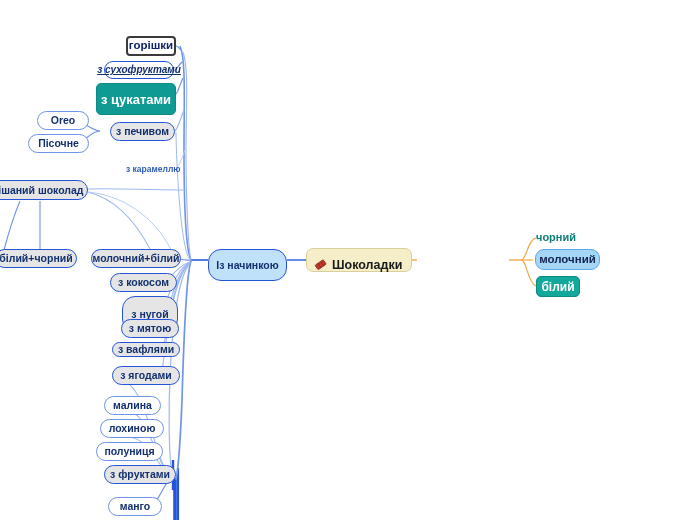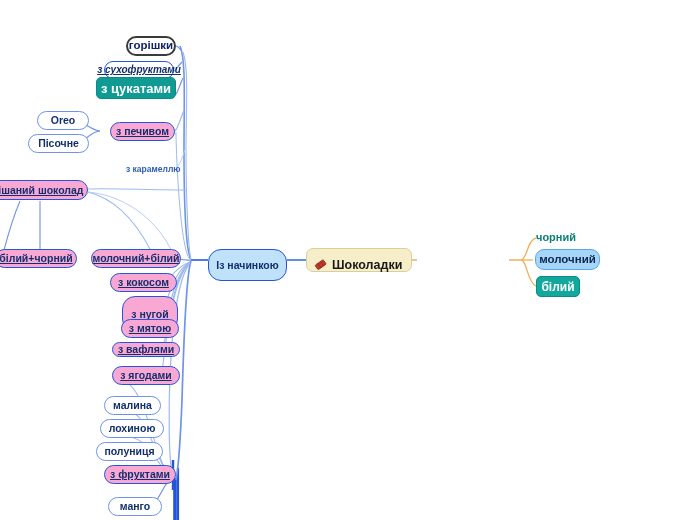--- a/index.html
+++ b/index.html
@@ -47,27 +47,26 @@
   }
   .n-gray {
     background: #ffffff;
     border: 1px solid #9a9a9a;
     border-radius: 13px;
     color: #2b2b2b;
     font-size: 11.5px;
     font-weight: normal;
   }
   .n-blue-pill {
-    background: #f9a8d4;
+    background: #e5e5e5;
     border: 1.6px solid #2554d8;
     border-radius: 13px;
     color: #13306e;
     font-size: 10.5px;
     font-weight: bold;
-    text-decoration: underline;
   }
   .n-blue-pill-lite {
     background: #ffffff;
     border: 1.4px solid #6f93e8;
     border-radius: 13px;
     color: #13306e;
     font-size: 10.5px;
     font-weight: bold;
   }
   .n-blue-fill {
@@ -98,21 +97,21 @@
     background: #12a89b;
     border: 1.4px solid #0d8a83;
     border-radius: 5px;
     color: #ffffff;
     font-size: 12px;
     font-weight: bold;
   }
   .n-rect-dark {
     background: #ffffff;
     border: 2px solid #3a3a3a;
-    border-radius: 10px;
+    border-radius: 4px;
     color: #11246b;
     font-size: 11.5px;
     font-weight: bold;
   }
   .n-italic-underline {
     background: #ffffff;
     border: 1.4px solid #2554d8;
     border-radius: 13px;
     color: #13306e;
     font-size: 10px;
@@ -240,21 +239,21 @@
   </div>
 
   <div class="node n-rect-dark" style="left:126px; top:36px; width:50px; height:20px;">
     <span>горішки</span>
   </div>
 
   <div class="node n-italic-underline" style="left:104px; top:61px; width:70px; height:18px;">
     <span>з сухофруктами</span>
   </div>
 
-  <div class="node n-teal" style="left:96px; top:77px; width:80px; height:22px;">
+  <div class="node n-teal" style="left:96px; top:83px; width:80px; height:32px;">
     <span>з цукатами</span>
   </div>
 
   <div class="node n-blue-pill" style="left:110px; top:122px; width:65px; height:19px;">
     <span>з печивом</span>
   </div>
 
   <div class="node n-blue-pill-lite" style="left:37px; top:111px; width:52px; height:19px;">
     <span>Oreo</span>
   </div>

